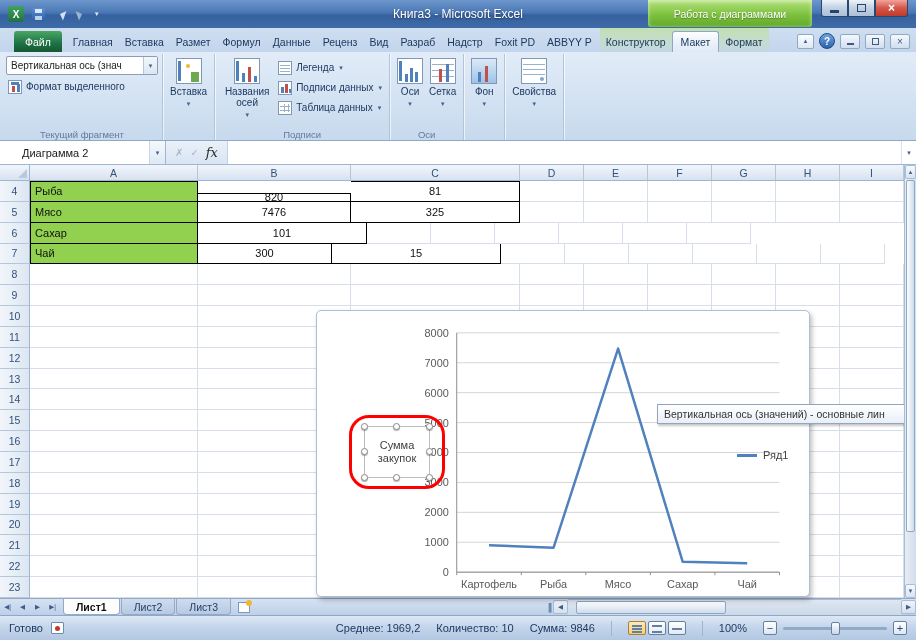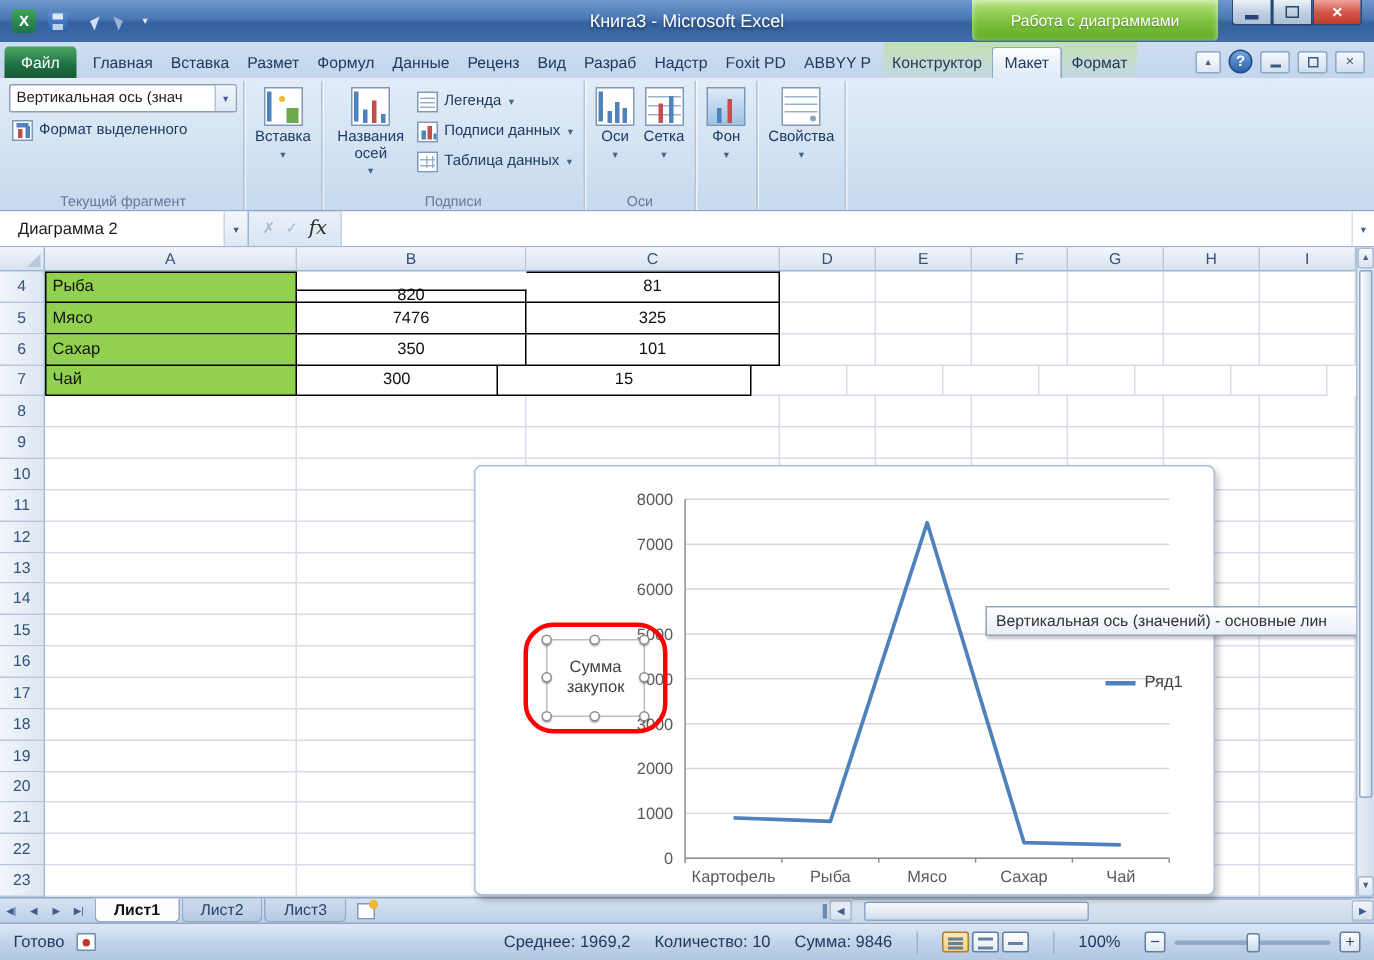--- a/index.html
+++ b/index.html
@@ -21,21 +21,21 @@
 .wtitle{position:absolute;left:0;right:0;top:0;height:28px;display:flex;align-items:center;justify-content:center;color:#fff;font-size:12px;text-shadow:0 1px 2px rgba(0,0,0,.45);pointer-events:none;z-index:1}
 .ctxhdr{position:absolute;left:648px;top:0;width:164px;height:27px;background:linear-gradient(#b5e37e,#7cc13e 55%,#62a928);border-radius:0 0 3px 3px;color:#fff;font-size:10.5px;display:flex;align-items:center;justify-content:center;text-shadow:0 1px 1px rgba(0,0,0,.35);box-shadow:inset 0 1px 4px rgba(255,255,255,.6);z-index:2}
 .wbtns{position:absolute;right:8px;top:0;display:flex;z-index:3}
 .wbtn{width:27px;height:17px;border:1px solid #27496f;border-top:none;background:linear-gradient(#eef3f9,#c2d0e2 50%,#aebfd6);display:flex;align-items:center;justify-content:center;color:#24466e}
 .wbtn.first{border-radius:0 0 0 3px}
 .wbtn.close{width:33px;background:linear-gradient(#f3a39b,#d4574a 50%,#c03a2b);color:#fff;border-radius:0 0 3px 0;font-size:12px;font-weight:bold}
 .minbar{width:9px;height:3px;background:#24466e;margin-top:6px}
 .restbox{width:9px;height:8px;border:1.5px solid #24466e;background:transparent}
 
 
-.tabrow{position:relative;height:24px;background:linear-gradient(#cfdef1,#c2d5ec);display:flex;align-items:flex-end;padding-left:3px}
+.tabrow{position:relative;height:24px;background:linear-gradient(#cfdef1,#c2d5ec);display:flex;align-items:flex-end;padding-left:14px}
 .tab-file{height:21px;padding:0 11px;background:linear-gradient(#4aa663,#1e7145 60%,#16592f);color:#fff;border-radius:3px 3px 0 0;display:flex;align-items:center;font-size:10.5px;margin-right:5px}
 .rtab{height:21px;padding:0 6px;display:flex;align-items:center;font-size:10.5px;color:#1e3a61;white-space:nowrap}
 .rtab.active{background:linear-gradient(#fdfeff,#e9f0f9 60%,#dfeaf7);border:1px solid #8ea8c6;border-bottom:none;border-radius:3px 3px 0 0;padding:0 8px}
 .ctxwrap{display:flex;align-items:flex-end;height:24px;background:linear-gradient(rgba(186,224,136,.6),rgba(200,230,160,.12));border-radius:0 0 2px 2px;margin-left:2px}
 .tr-right{margin-left:auto;display:flex;align-items:center;gap:5px;padding:0 6px 3px 0}
 .mini-btn{width:17px;height:15px;border:1px solid #8ea8c6;border-radius:2px;background:linear-gradient(#fbfdfe,#dde7f3);display:flex;align-items:center;justify-content:center;font-size:7px;color:#44618c}
 .help-btn{width:16px;height:16px;border-radius:50%;background:linear-gradient(#6fa4e0,#2f62ad);border:1px solid #1f4a86;color:#fff;font-size:10px;font-weight:bold;display:flex;align-items:center;justify-content:center}
 .swbtn{width:20px;height:15px;border:1px solid #8ea8c6;border-radius:2px;background:linear-gradient(#f4f8fc,#d3dfee);display:flex;align-items:center;justify-content:center;color:#3c5c86;font-size:10px}
 .swbtn .minbar{width:7px;height:2px;background:#3c5c86;margin-top:5px}
 .swbtn .restbox{width:7px;height:7px;border:1.2px solid #3c5c86}
@@ -63,21 +63,21 @@
 .ic .bar{position:absolute;bottom:1px;background:#4f81bd;width:3px}
 .ic .bar.o{background:#c0504d}
 .ic .tbar{position:absolute;top:1px;left:2px;right:2px;height:3px;background:#4f81bd}
 .ic .lbar{position:absolute;top:2px;bottom:2px;left:1px;width:3px;background:#4f81bd}
 .ic .hline{position:absolute;left:1px;right:1px;height:1px;background:#9ab1cc}
 .ic .zig{position:absolute;left:2px;right:2px;top:6px;height:2px;background:linear-gradient(90deg,#c0504d,#4f81bd)}
 .ic .dot{position:absolute;width:4px;height:4px;border-radius:50%;background:#f2b632}
 
 
 .fbar{height:24px;background:linear-gradient(#e9f0f9,#d9e5f3);border-bottom:1px solid #9eb6d3;display:flex;align-items:stretch}
-.namebox{width:150px;background:#fff;border-right:1px solid #c9d6e6;display:flex;align-items:center;padding-left:12px;font-size:11px;color:#1a1a1a}
+.namebox{width:150px;background:#fff;border-right:1px solid #c9d6e6;display:flex;align-items:center;padding-left:22px;font-size:11px;color:#1a1a1a}
 .nb-dd{width:16px;background:linear-gradient(#f4f8fc,#dfe9f4);border-right:1px solid #9eb6d3;display:flex;align-items:center;justify-content:center;font-size:7px;color:#44618c}
 .fx-area{display:flex;align-items:center;gap:7px;padding:0 9px;border-right:1px solid #c2d2e4}
 .dim{color:#a9b6c9;font-size:10px}
 .fx{font-family:"DejaVu Serif","Liberation Serif",serif;font-style:italic;font-size:13px;color:#2b2b2b}
 .f-input{flex:1;background:#fff}
 .f-exp{width:15px;display:flex;align-items:center;justify-content:center;color:#44618c;font-size:7px;background:#fff;border-left:1px solid #d7e2ef}
 
 
 .viewport{position:relative;height:433px;background:#fff}
 .hdrrow{display:flex;height:16px}
@@ -388,21 +388,20 @@
           <div class="cell" style="width: 64px;"></div>
           <div class="cell" style="width: 64px;"></div>
           <div class="cell" style="width: 64px;"></div>
           <div class="cell" style="width: 64px;"></div>
           <div class="cell" style="width: 64px;"></div>
           <div class="cell" style="width: 64px;"></div>
         </div>
         <div class="grow">
           <div class="rnum">6</div>
           <div class="cell green" style="width: 168px;">Сахар</div>
-          <div class="cell tbl" style="width: 153px;">350</div>
           <div class="cell tbl" style="width: 169px;">101</div>
           <div class="cell" style="width: 64px;"></div>
           <div class="cell" style="width: 64px;"></div>
           <div class="cell" style="width: 64px;"></div>
           <div class="cell" style="width: 64px;"></div>
           <div class="cell" style="width: 64px;"></div>
           <div class="cell" style="width: 64px;"></div>
         </div>
         <div class="grow">
           <div class="rnum">7</div>

